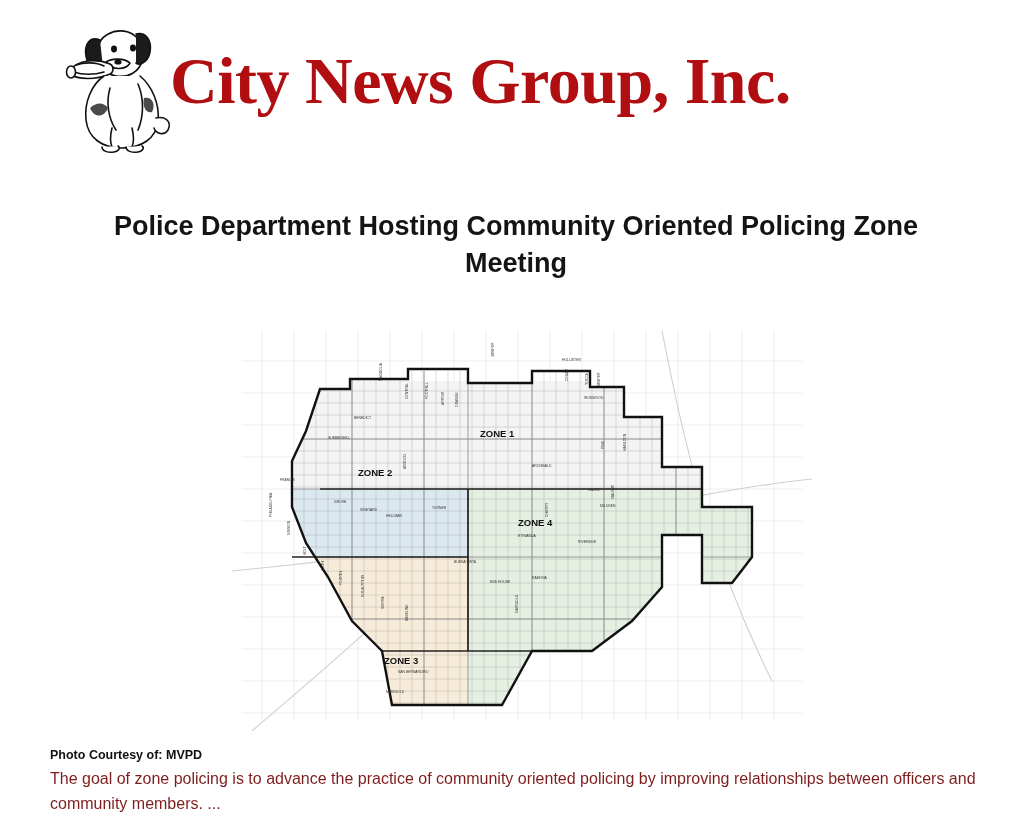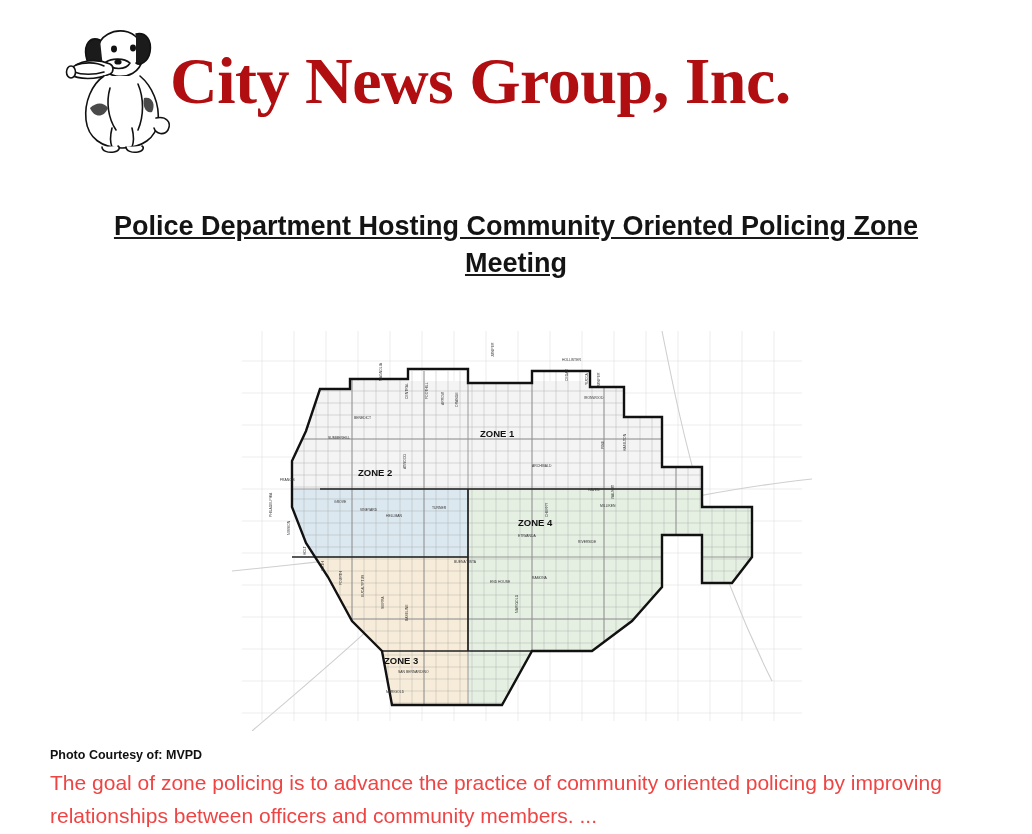--- a/index.html
+++ b/index.html
@@ -12,21 +12,20 @@
     height: 834px;
     font-family: "Liberation Sans", sans-serif;
     color: #1a1a1a;
     position: relative;
     overflow: hidden;
   }
   .page {
     width: 1032px;
     height: 626px;
     position: relative;
-    text-decoration: underline;
   }
 
   
   .masthead {
     height: 176px;
     position: relative;
   }
   .logo-wrap {
     position: absolute;
     left: 40px;
@@ -83,23 +82,23 @@
     top: 748px;
     width: 940px;
   }
   .credit {
     font-size: 12.5px;
     font-weight: bold;
     color: #111;
     margin-bottom: 4px;
   }
   .body-text {
-    font-size: 21px;
+    font-size: 16px;
     line-height: 1.58;
-    color: #ef4444;
+    color: #7f1d1d;
   }
 </style>
 </head>
 <body>
 
 <div class="page">
 
   <div class="masthead">
 
     <div class="logo-wrap">

